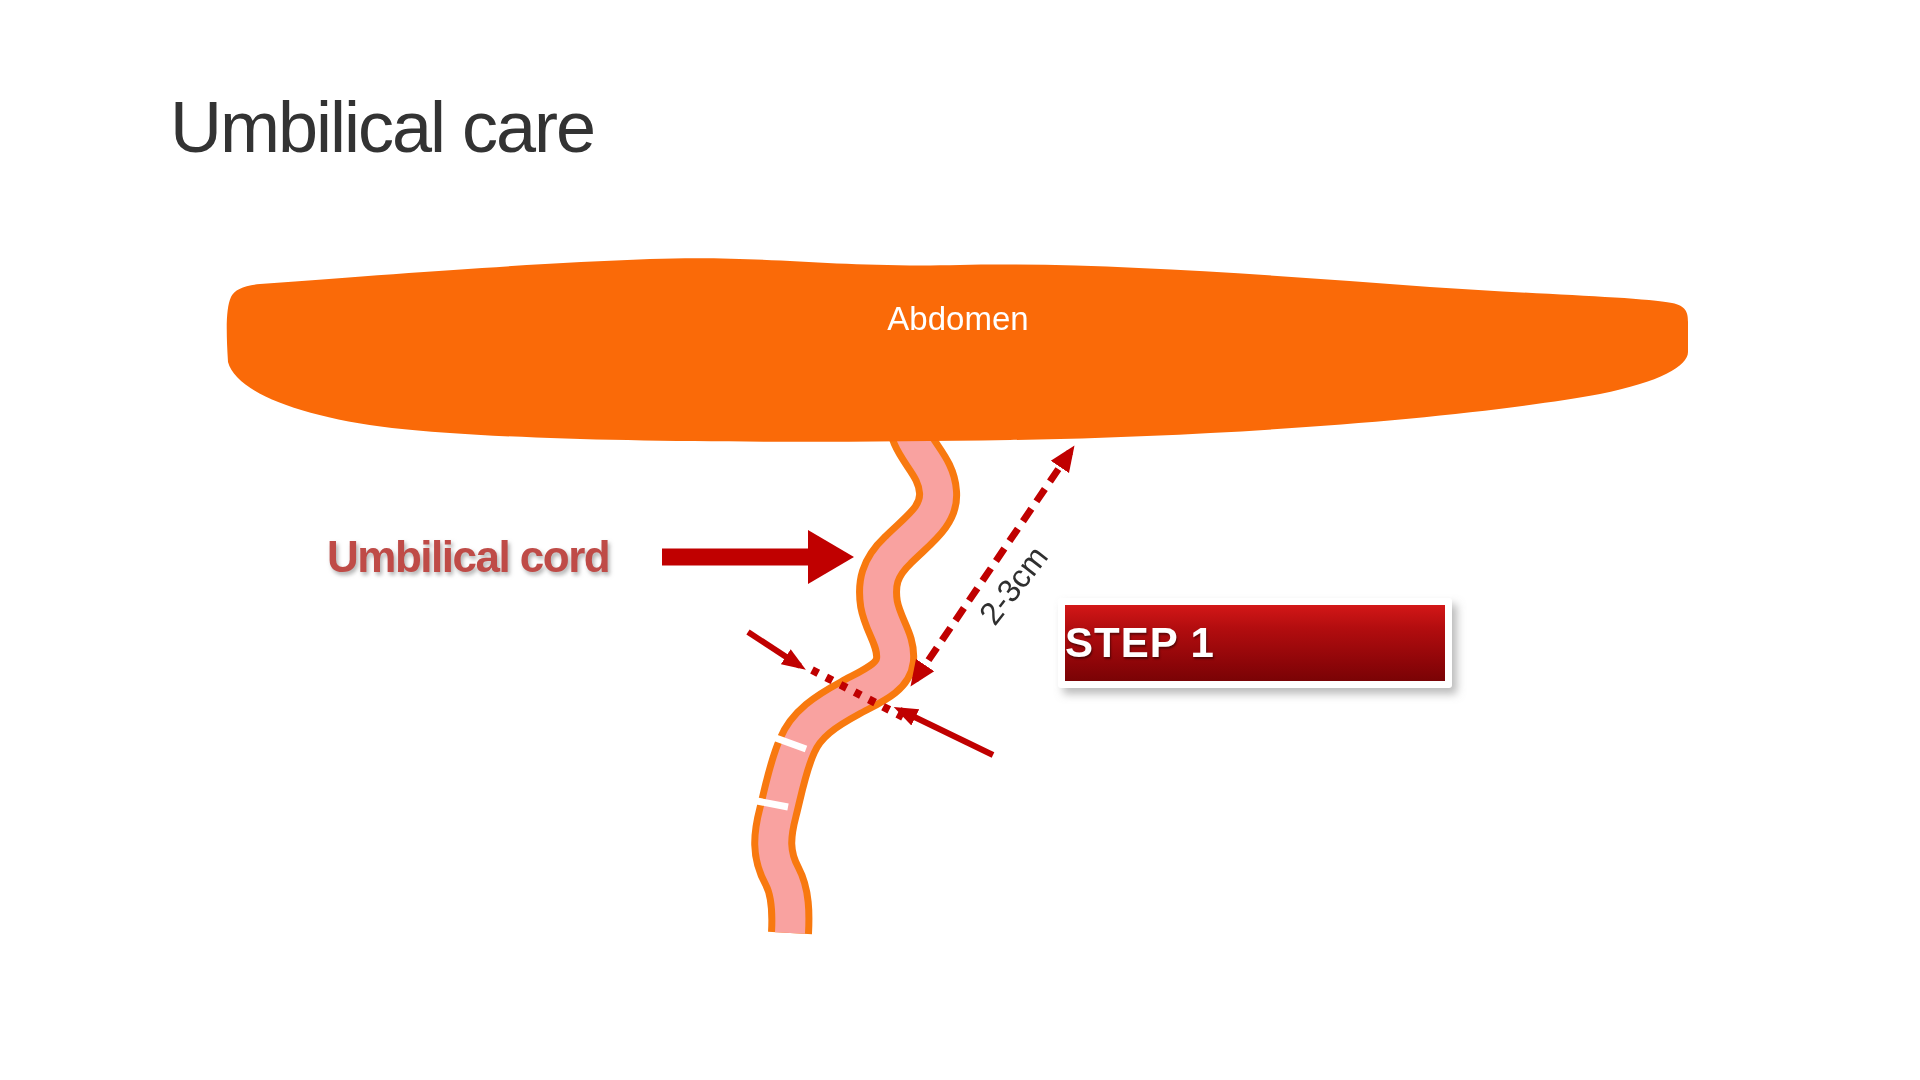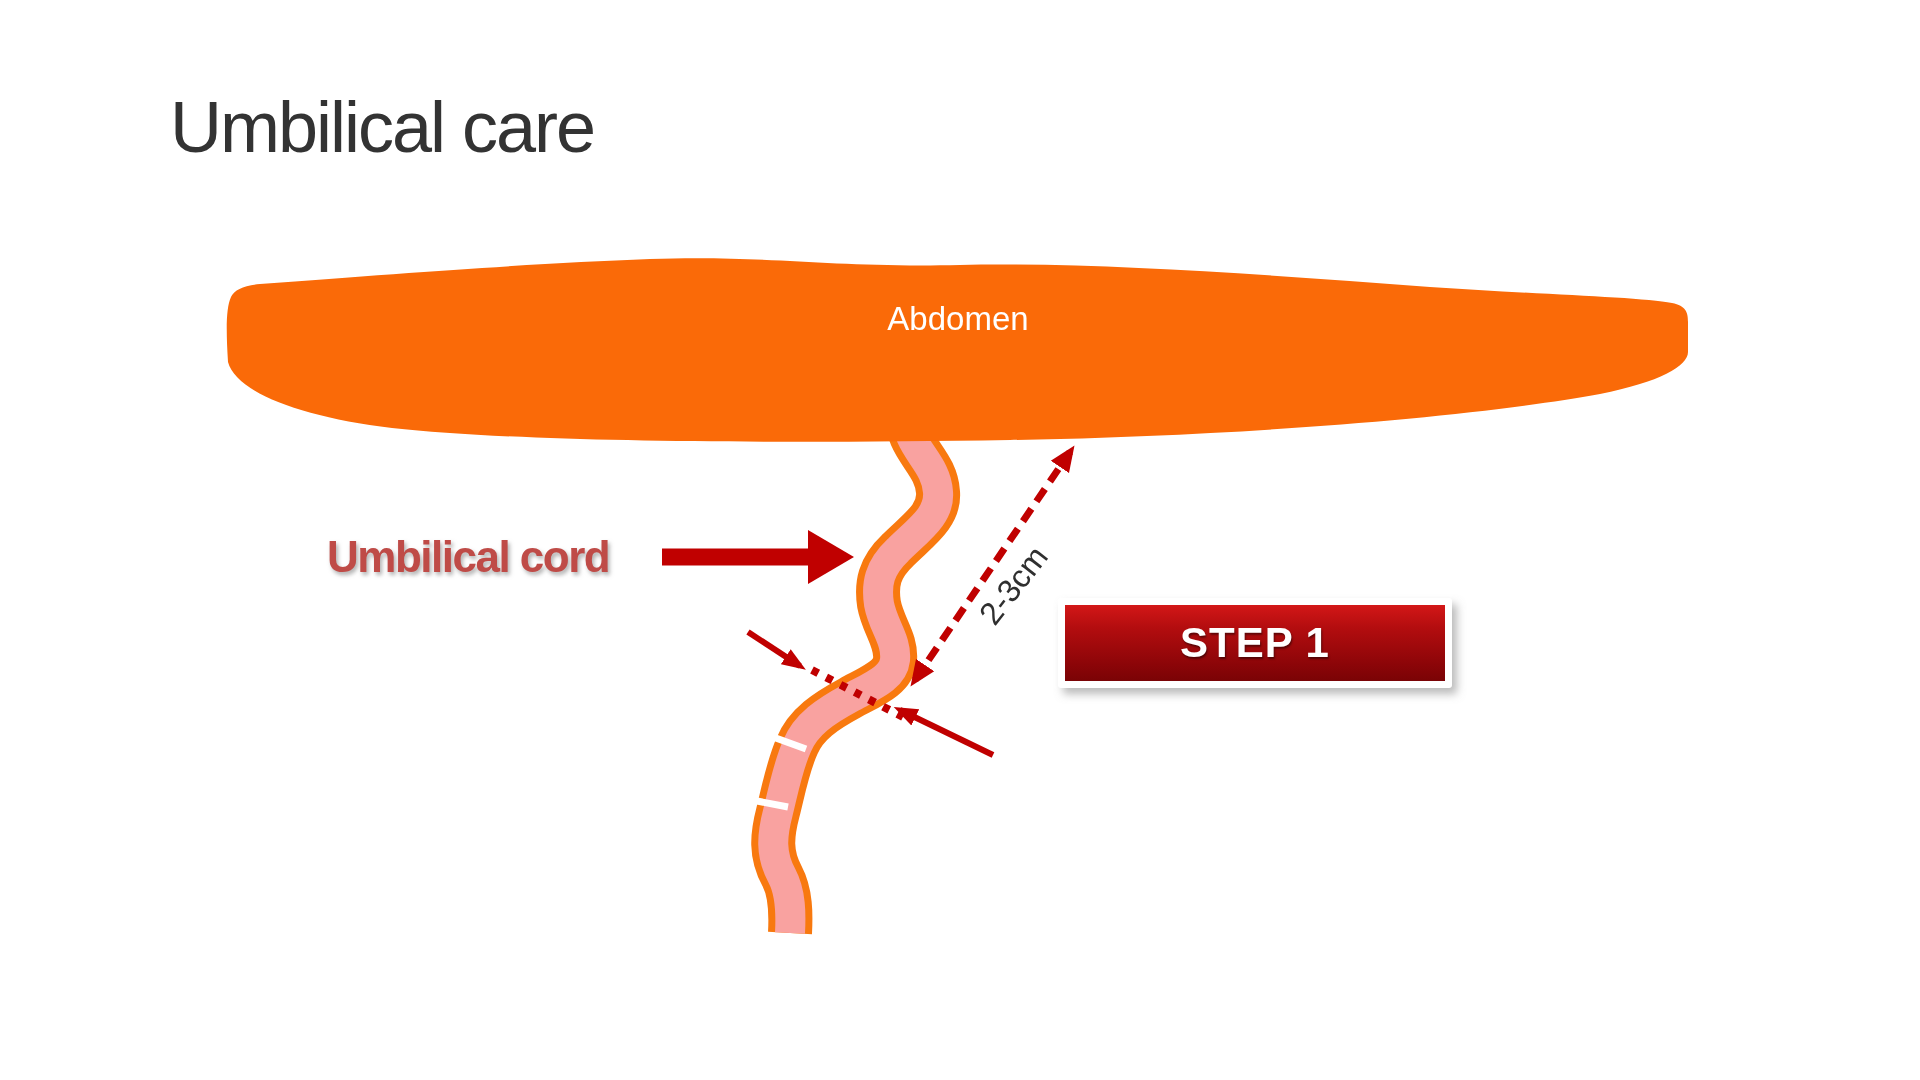--- a/index.html
+++ b/index.html
@@ -59,21 +59,20 @@
     padding: 7px;
     border-radius: 3px;
     box-shadow: 5px 6px 9px rgba(120,120,120,0.5);
   }
   .step-badge-inner {
     width: 100%;
     height: 100%;
     background: linear-gradient(180deg, #d31717 0%, #b30d0f 30%, #8c0508 78%, #7a0305 100%);
     display: flex;
     align-items: center;
-    justify-content: center;
   }
   .step-badge-text {
     color: #ffffff;
     font-size: 42px;
     font-weight: bold;
     letter-spacing: 1px;
     text-shadow: 1px 2px 2px rgba(0,0,0,0.45);
   }
 </style>
 </head>

